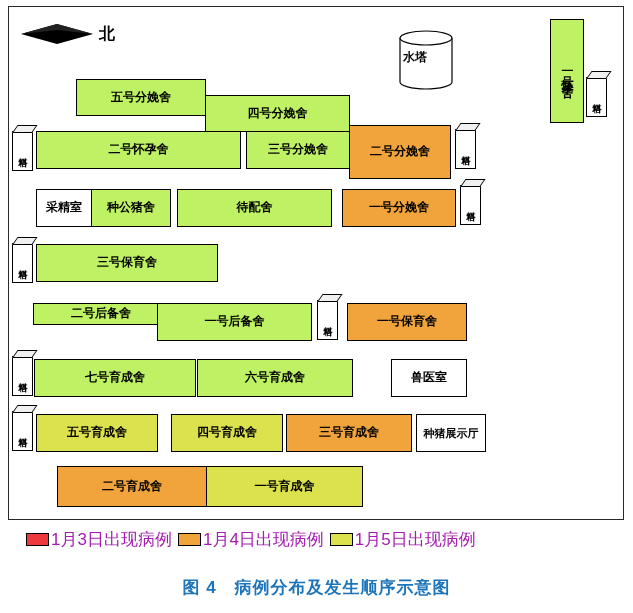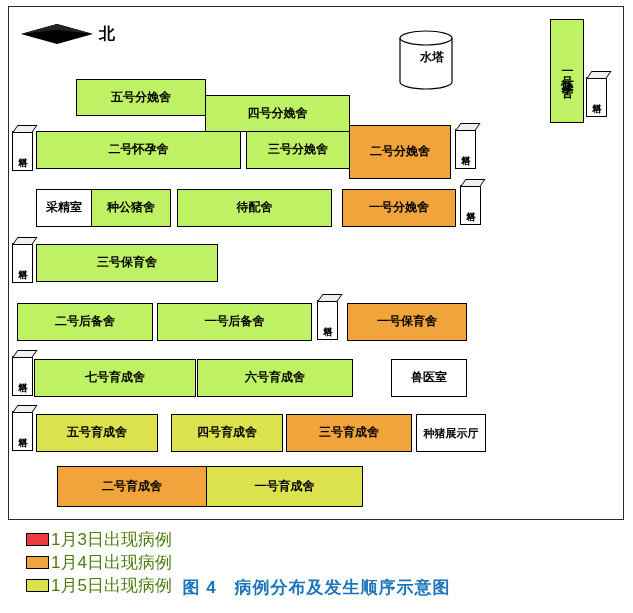--- a/index.html
+++ b/index.html
@@ -32,25 +32,25 @@
   .feed-tower::before {
     content:""; position:absolute; left:-1px; top:-7px; width:18px; height:6px;
     background:#f0f0f0; border:1px solid #000;
     transform:skewX(-35deg); transform-origin:bottom right;
   }
   .compass { position:absolute; left:10px; top:14px; display:flex; align-items:center; }
   .compass-label { font-size:16px; font-weight:bold; margin-left:4px; }
   .water-tower { position:absolute; left:390px; top:22px; width:54px; height:62px; }
   .water-tower-label {
     position:absolute; left:0; top:20px; width:32px; text-align:center;
-    font-size:12px; font-weight:bold;padding-left:17px;
+    font-size:12px; font-weight:bold;
   }
   .legend {
     position:absolute; left:26px; top:528px; display:flex; align-items:center;
-    font-size:17px; color:#4d7c0f; white-space:nowrap;flex-direction:column;
+    font-size:17px; color:#a21caf; white-space:nowrap;
   }
   .legend-item { display:flex; align-items:center; margin-right:6px; }
   .legend-swatch {
     width:23px; height:13px; border:1px solid #000; box-sizing:border-box; margin-right:2px;
   }
   .sw-day3 { background:#ee3a3e; }
   .sw-day4 { background:#f2a43c; }
   .sw-day5 { background:#dce24e; }
   .caption {
     position:absolute; left:0; top:576px; width:633px; text-align:center;
@@ -98,21 +98,21 @@
     <div class="bld c-day3" style="left:237px;top:124px;width:104px;height:38px">三号分娩舍</div>
     <div class="bld c-day4" style="left:340px;top:118px;width:102px;height:54px">二号分娩舍</div>
 
     <div class="bld c-none" style="left:27px;top:182px;width:56px;height:38px">采精室</div>
     <div class="bld c-day3" style="left:82px;top:182px;width:80px;height:38px">种公猪舍</div>
     <div class="bld c-day3" style="left:168px;top:182px;width:155px;height:38px">待配舍</div>
     <div class="bld c-day4" style="left:333px;top:182px;width:114px;height:38px">一号分娩舍</div>
 
     <div class="bld c-day3" style="left:27px;top:237px;width:182px;height:38px">三号保育舍</div>
 
-    <div class="bld c-day3" style="left:8px;top:296px;width:136px;height:38px">二号后备舍</div>
+    <div class="bld c-day3" style="left:24px;top:296px;width:136px;height:22px">二号后备舍</div>
     <div class="bld c-day3" style="left:148px;top:296px;width:155px;height:38px">一号后备舍</div>
     <div class="bld c-day4" style="left:338px;top:296px;width:120px;height:38px">一号保育舍</div>
 
     <div class="bld c-day3" style="left:25px;top:352px;width:162px;height:38px">七号育成舍</div>
     <div class="bld c-day3" style="left:188px;top:352px;width:156px;height:38px">六号育成舍</div>
     <div class="bld c-none" style="left:382px;top:352px;width:76px;height:38px">兽医室</div>
 
     <div class="bld c-day5" style="left:162px;top:407px;width:112px;height:38px">四号育成舍</div>
     <div class="bld c-day5" style="left:27px;top:407px;width:122px;height:38px">五号育成舍</div>
     <div class="bld c-day4" style="left:277px;top:407px;width:126px;height:38px">三号育成舍</div>

